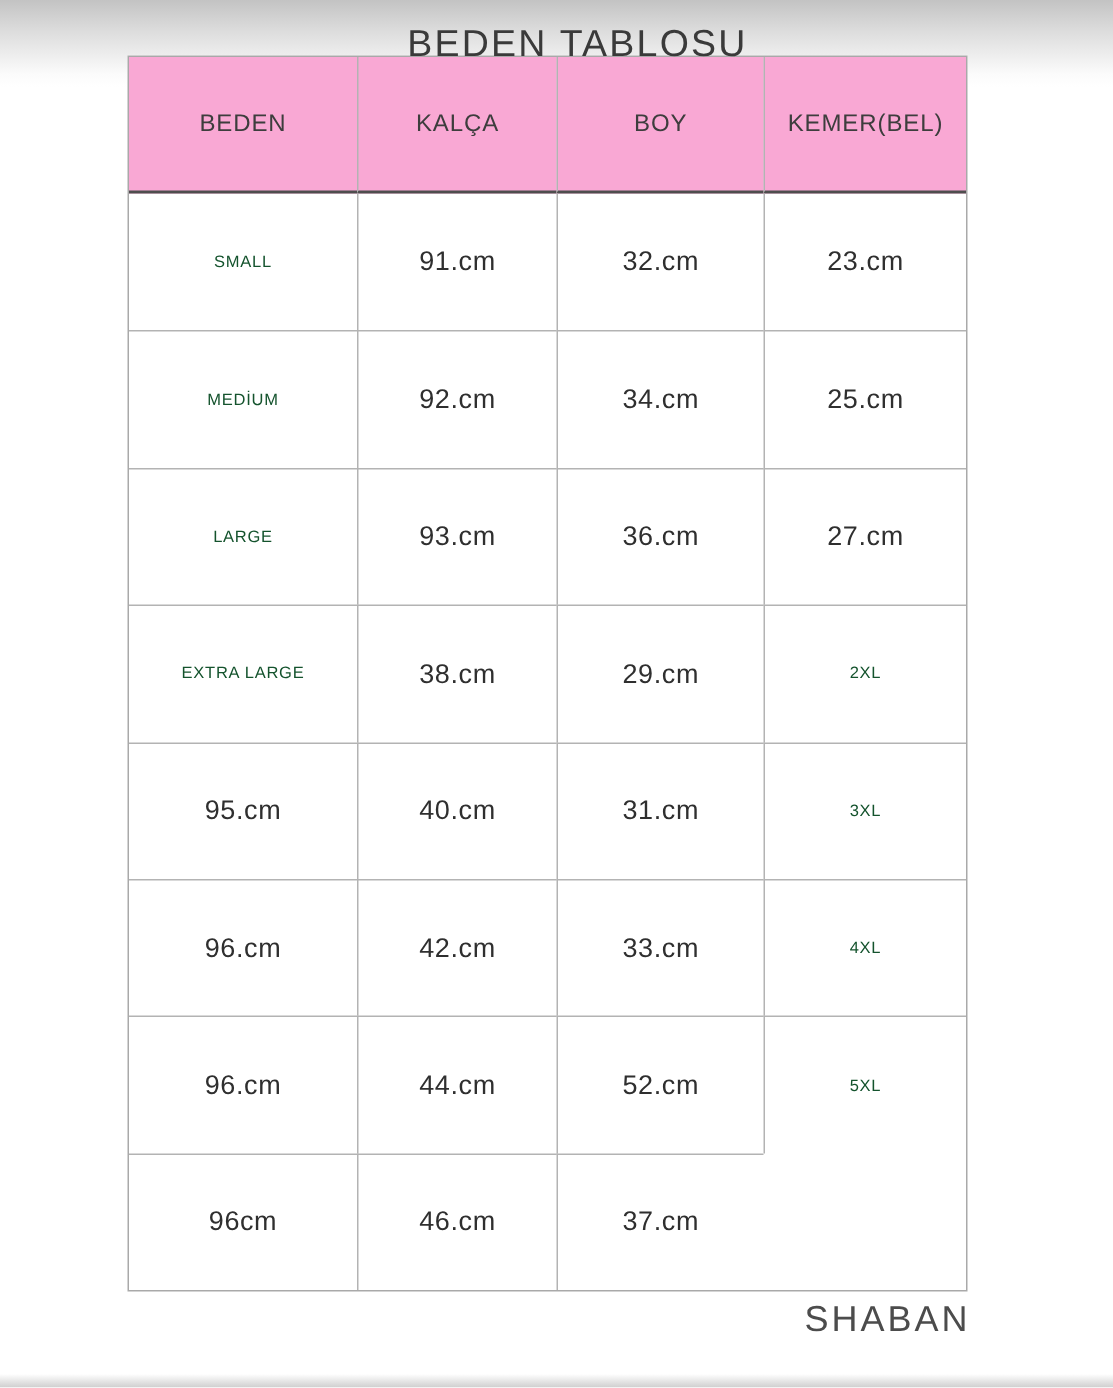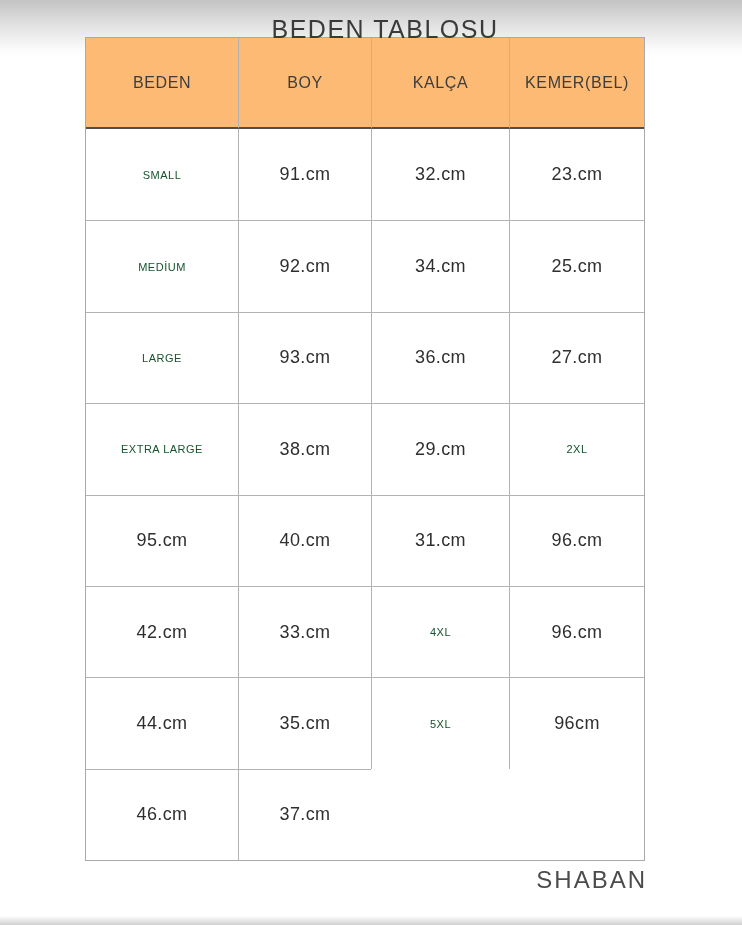--- a/index.html
+++ b/index.html
@@ -35,41 +35,41 @@
     background:#ffffff;z-index:1;
   }
   .cell{
     display:flex;align-items:center;justify-content:center;
     color:#2f2f2f;font-size:18px;letter-spacing:0.4px;
     box-sizing:border-box;
   }
   .cell:not(:nth-child(4n+1)){border-left:1px solid #b3b3b3;}
   .cell:nth-child(n+9){border-top:1px solid #b3b3b3;}
   .head{
-    background:#fdba74;
+    background:#f9a8d4;
     border-bottom:2.5px solid #4e4e4e;
     font-size:16px;color:#3d3d3d;letter-spacing:0.6px;
   }
   .size-cell{font-size:11px;color:#14532d;letter-spacing:0.5px;}
   .brand{
     position:absolute;top:866px;right:95px;
     font-size:24px;color:#4c4c4c;letter-spacing:2px;z-index:2;
   }
 </style>
 </head>
 <body>
 
 <div class="top-shade"></div>
 
 <h1 class="title">BEDEN TABLOSU</h1>
 
 <div class="size-table">
   <div class="cell head">BEDEN</div>
+  <div class="cell head">KALÇA</div>
   <div class="cell head">BOY</div>
-  <div class="cell head">KALÇA</div>
   <div class="cell head">KEMER(BEL)</div>
 
   <div class="cell size-cell">SMALL</div>
   <div class="cell">91.cm</div>
   <div class="cell">32.cm</div>
   <div class="cell">23.cm</div>
 
   <div class="cell size-cell">MEDİUM</div>
   <div class="cell">92.cm</div>
   <div class="cell">34.cm</div>
@@ -82,28 +82,29 @@
 
   <div class="cell size-cell">EXTRA LARGE</div>
   <div class="cell">38.cm</div>
   <div class="cell">29.cm</div>
 
   <div class="cell size-cell">2XL</div>
   <div class="cell">95.cm</div>
   <div class="cell">40.cm</div>
   <div class="cell">31.cm</div>
 
+  <div class="cell size-cell">3XL</div>
   <div class="cell">96.cm</div>
   <div class="cell">42.cm</div>
   <div class="cell">33.cm</div>
 
   <div class="cell size-cell">4XL</div>
   <div class="cell">96.cm</div>
   <div class="cell">44.cm</div>
-  <div class="cell">35.cm</div>
+  <div class="cell">52.cm</div>
 
   <div class="cell size-cell">5XL</div>
   <div class="cell">96cm</div>
   <div class="cell">46.cm</div>
   <div class="cell">37.cm</div>
 </div>
 
 <div class="brand">SHABAN</div>
 
 <div class="bottom-shade"></div>

